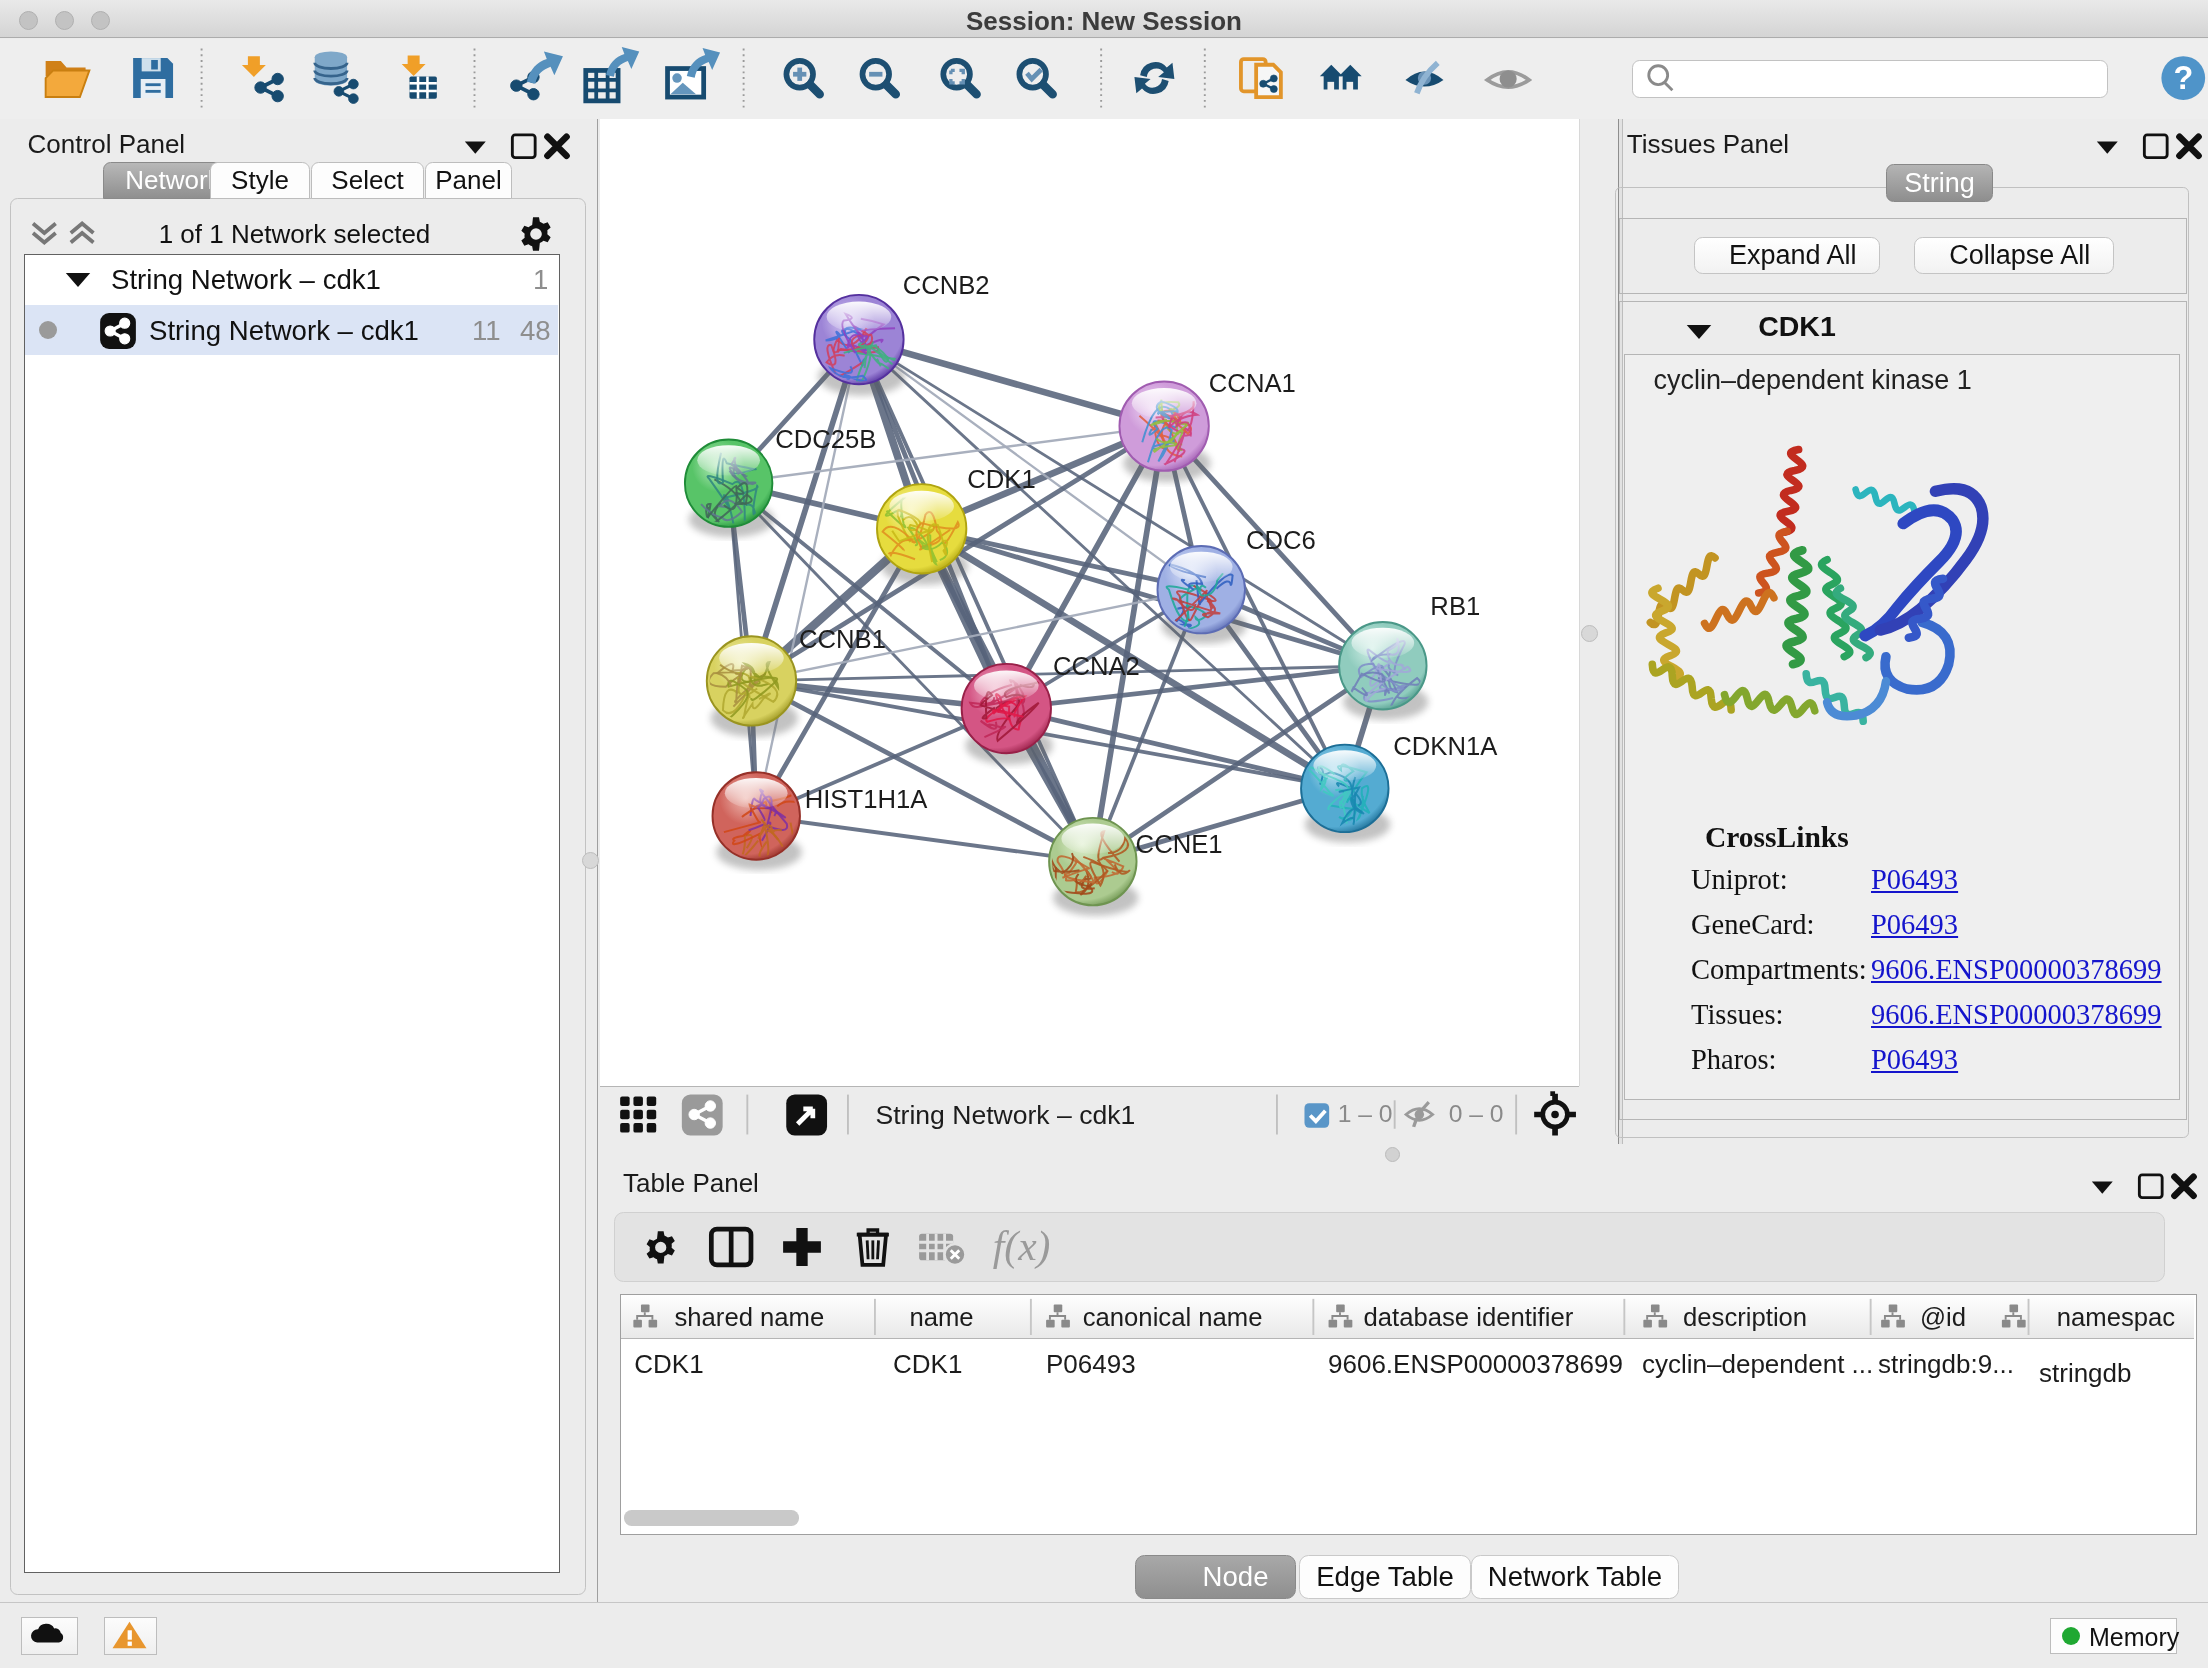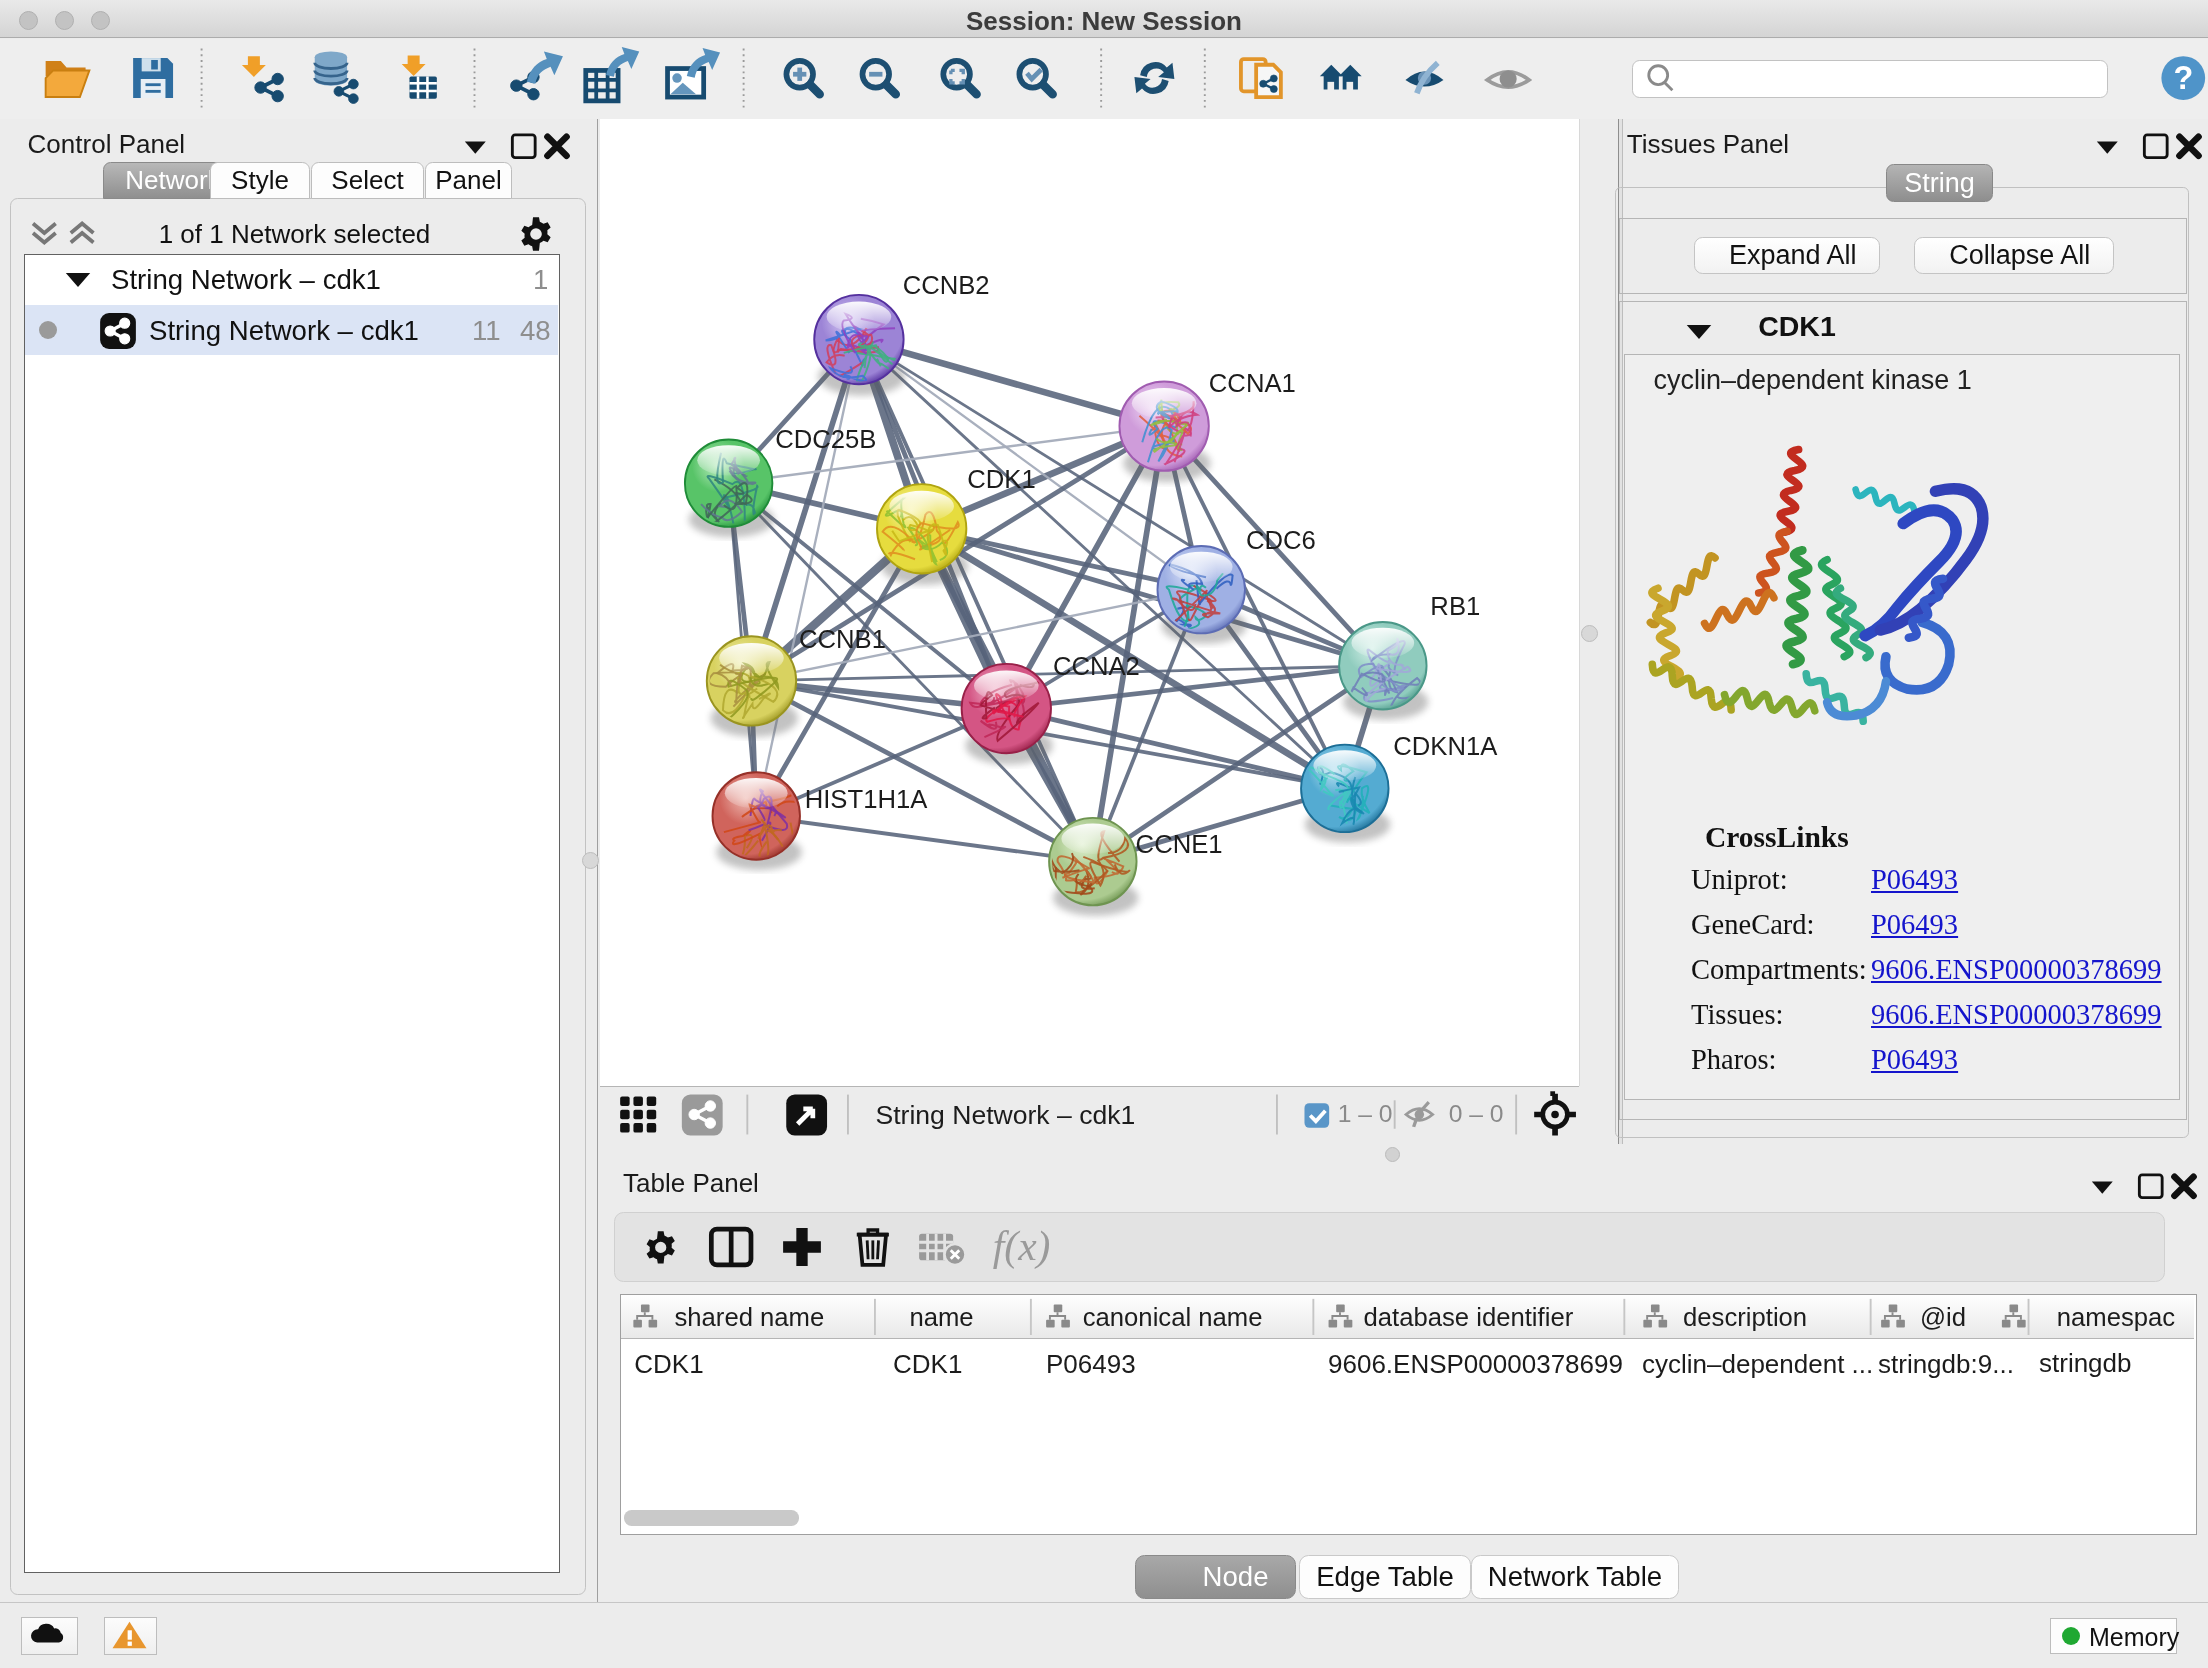--- a/index.html
+++ b/index.html
@@ -785,21 +785,21 @@
         </g>
       </svg>
     </div>
     <div style="position:absolute; left:0; top:46px; width:1573px; height:44px; font-size:26px; color:#1c1c1c;">
       <span style="position:absolute; left:13.3px; top:7.6px;">CDK1</span>
       <span style="position:absolute; left:272px; top:7.6px;">CDK1</span>
       <span style="position:absolute; left:425px; top:7.6px;">P06493</span>
       <span style="position:absolute; left:707px; top:7.6px;">9606.ENSP00000378699</span>
       <span style="position:absolute; left:1021px; top:7.6px;">cyclin–dependent ...</span>
       <span style="position:absolute; left:1257px; top:7.6px;">stringdb:9...</span>
-      <span style="position:absolute; left:1418px; top:7px;text-align:center;">stringdb</span>
+      <span style="position:absolute; left:1418px; top:17px;text-align:center;">stringdb</span>
     </div>
     <div style="position:absolute; left:2.9px; top:215px; width:175px; height:16px; background:#c9c9c9; border-radius:7.6px;"></div>
   </div>
   <div class="bottab sel" style="left:535px; top:411px; width:161px; line-height:41px;">Node Table</div>
   <div class="bottab" style="left:699px; top:411px; width:172px; line-height:41px;">Edge Table</div>
   <div class="bottab" style="left:871px; top:411px; width:208px; line-height:41px;">Network Table</div>
 </div>
 <div class="abs" style="left:582px; top:852px; width:17px; height:17px; border-radius:50%; background:#d8d8d8; border:1px solid #bdbdbd;"></div>
 <div class="abs" style="left:1581px; top:625px; width:17px; height:17px; border-radius:50%; background:#d8d8d8; border:1px solid #bdbdbd;"></div>
 <div id="statusbar" class="abs">

